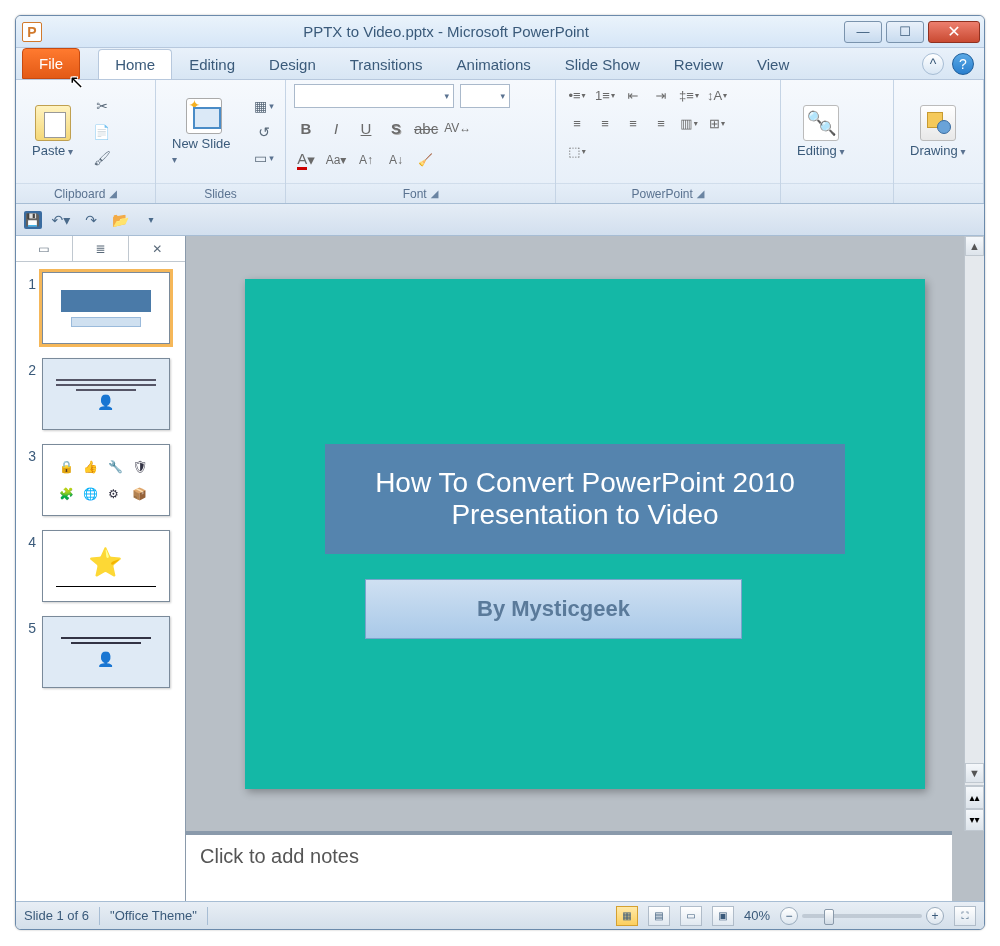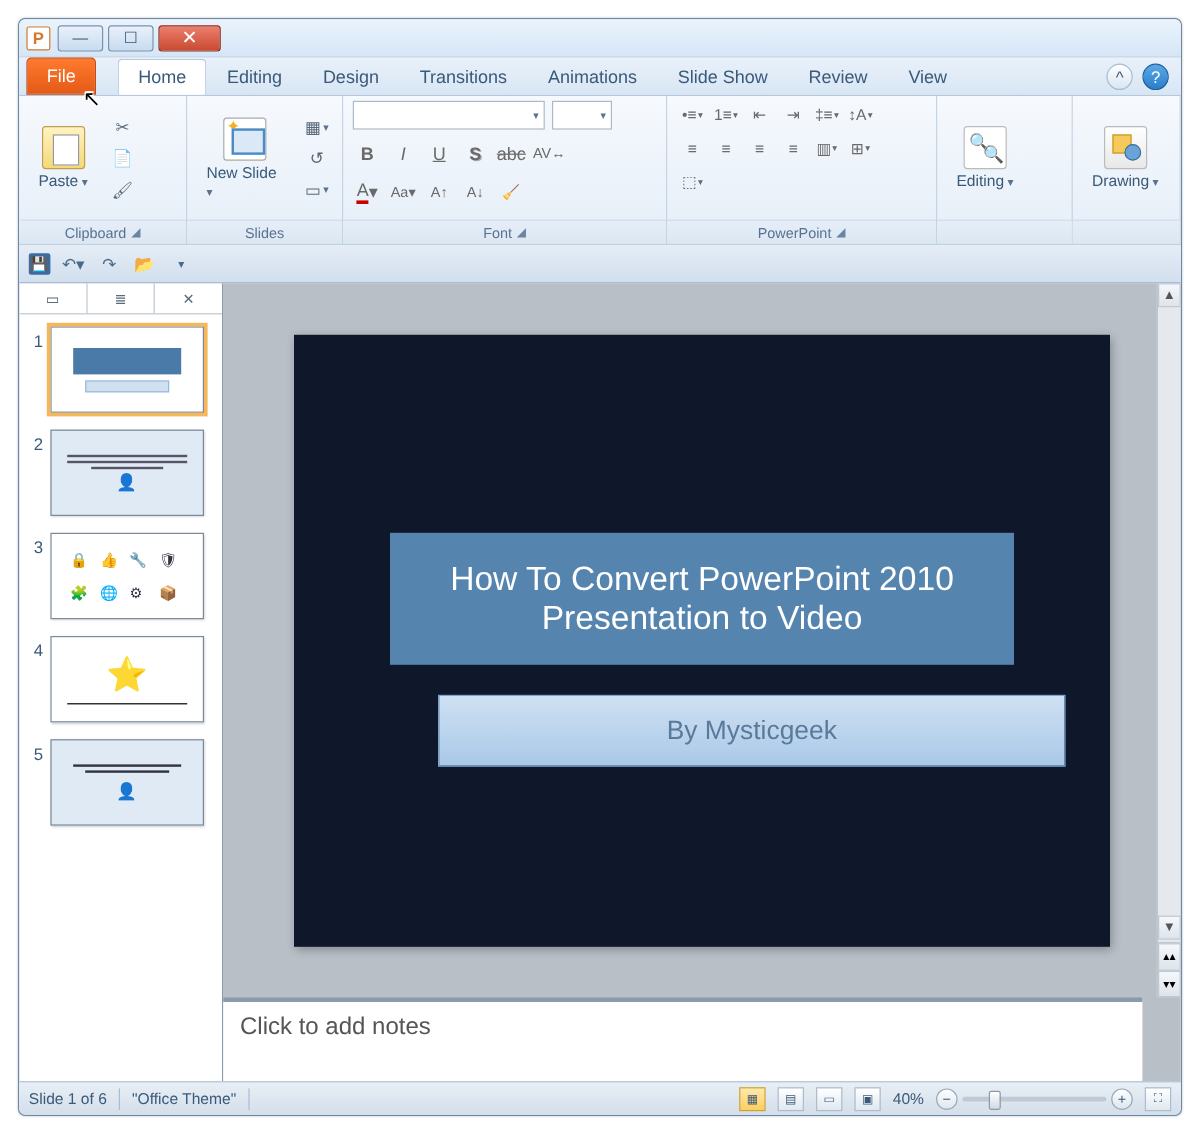--- a/index.html
+++ b/index.html
@@ -85,43 +85,44 @@
 .thumb .tbox.s5{background:#dfeaf5;}
 .thumb .tbox.s5 .person{font-size:14px;margin-top:4px;}
 
 .mainarea{flex:1;display:flex;flex-direction:column;position:relative;}
 .slidewrap{flex:1;display:flex;align-items:center;justify-content:center;position:relative;}
 .scrollbar-v{position:absolute;right:0;top:0;bottom:0;width:20px;background:#e5e9ed;border-left:1px solid #bcc4cc;}
 .scrollbar-v .up,.scrollbar-v .dn{height:20px;display:flex;align-items:center;justify-content:center;font-size:11px;color:#555;background:linear-gradient(#f5f8fb,#dde4eb);border:1px solid #c0c8d0;cursor:pointer;}
 .scrollbar-v .dn{position:absolute;bottom:48px;left:0;right:0;}
 .scrollbar-v .nav{position:absolute;bottom:0;left:0;right:0;height:46px;border-top:1px solid #c0c8d0;display:flex;flex-direction:column;}
 .scrollbar-v .nav div{flex:1;display:flex;align-items:center;justify-content:center;font-size:10px;background:linear-gradient(#f5f8fb,#dde4eb);border:1px solid #c0c8d0;cursor:pointer;}
-.slide{width:680px;height:510px;background:#0f172a;box-shadow:2px 3px 8px rgba(0,0,0,.3);position:relative;}
+.slide{width:680px;height:510px;background:#14b8a6;box-shadow:2px 3px 8px rgba(0,0,0,.3);position:relative;}
 .slide .titlebox{position:absolute;left:80px;top:165px;width:520px;height:110px;background:#5584ae;color:#fff;display:flex;align-items:center;justify-content:center;text-align:center;font-size:28px;padding:10px;}
-.slide .subbox{position:absolute;left:120px;top:300px;width:523px;height:60px;background:linear-gradient(#cfe0f2,#a9c9e8);border:1px solid #7aa3cc;display:flex;align-items:center;justify-content:center;font-size:22px;color:#5a7a9a;}
+.slide .subbox{position:absolute;left:120px;top:300px;width:377px;height:60px;background:linear-gradient(#cfe0f2,#a9c9e8);border:1px solid #7aa3cc;display:flex;align-items:center;justify-content:center;font-size:22px;color:#5a7a9a;font-weight:bold;}
 
 .notes{height:70px;background:#fff;border-top:4px solid #8a9aab;padding:10px 14px;font-size:20px;color:#555;margin-right:32px;}
 
 .status{height:28px;background:linear-gradient(#e8eef5,#d4dfea);border-top:1px solid #a7bdd4;display:flex;align-items:center;font-size:13px;color:#3a5a7a;padding:0 8px;gap:10px;}
 .status .sep{width:1px;height:18px;background:#a7bdd4;}
 .status .stretch{flex:1;}
 .status .viewbtn{width:22px;height:20px;border:1px solid #b0bcc9;background:linear-gradient(#fff,#e0e8f0);display:flex;align-items:center;justify-content:center;font-size:10px;cursor:pointer;}
 .status .viewbtn.active{background:linear-gradient(#ffe9a8,#fccf5e);border-color:#d4a030;}
 .status .zoom{display:flex;align-items:center;gap:4px;}
 .status .zoomtrack{width:120px;height:4px;background:#c0cad5;position:relative;border-radius:2px;}
 .status .zoomtrack::after{content:"";position:absolute;left:22px;top:-5px;width:8px;height:14px;background:linear-gradient(#fff,#d0dae5);border:1px solid #8a9aab;border-radius:2px;}
 .status .zbtn{width:18px;height:18px;border:1px solid #9aabbc;border-radius:9px;display:flex;align-items:center;justify-content:center;font-size:12px;background:linear-gradient(#fff,#dde6ef);cursor:pointer;}
 </style>
 </head>
 <body>
 
 <div class="window">
 
   <div class="titlebar">
     <div class="appicon">P</div>
+    <div class="title">PPTX to Video.pptx - Microsoft PowerPoint</div>
     <div class="winbtns">
       <div class="winbtn">—</div>
       <div class="winbtn">☐</div>
       <div class="winbtn close">✕</div>
     </div>
   </div>
 
   <div class="ribbon-tabs">
     <div class="tab file"><span>File</span><span class="cursor">↖</span></div>
     <div class="tab active">Home</div>

